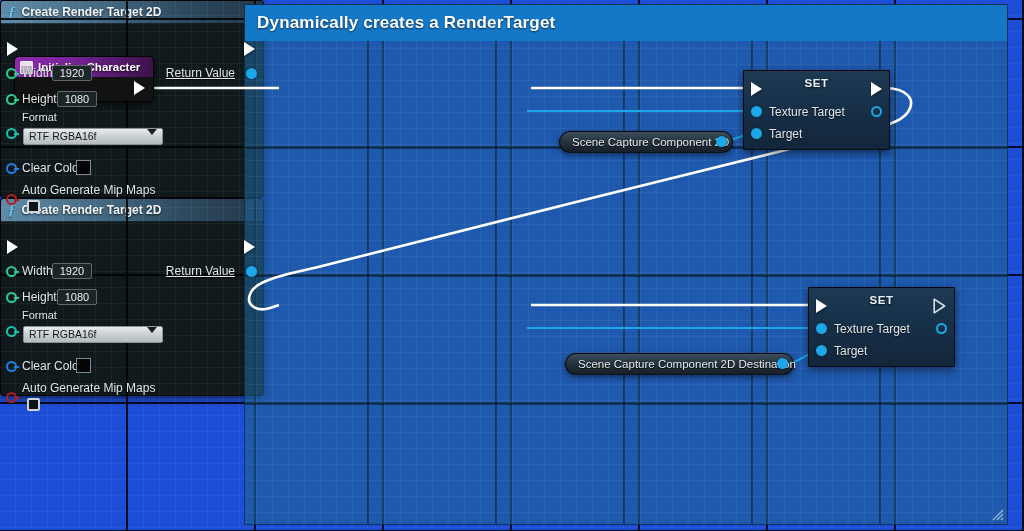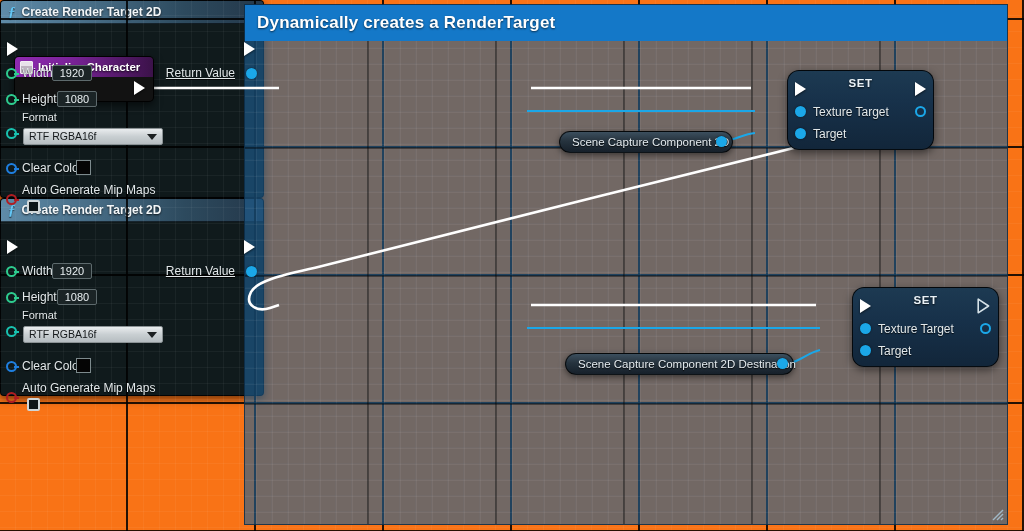--- a/index.html
+++ b/index.html
@@ -3,21 +3,21 @@
 <meta charset="utf-8">
 <style>
   html,body{margin:0;padding:0;background:#181818;}
   body{
     width:1024px;height:531px;overflow:hidden;position:relative;
     font-family:"Liberation Sans", sans-serif;
     -webkit-font-smoothing:antialiased;
   }
 
   
-  #canvas{position:absolute;inset:0;background:#f97316;overflow:hidden;}
+  #canvas{position:absolute;inset:0;background:#1d4ed8;overflow:hidden;}
   .grid-small,.grid-big{position:absolute;inset:0;pointer-events:none;}
   .grid-small{
     background-image:
       linear-gradient(to right, rgba(255,255,255,.045) 1px, transparent 1px),
       linear-gradient(to bottom, rgba(255,255,255,.045) 1px, transparent 1px);
     background-size:16px 16px;
     background-position:-1px -1px;
   }
   .grid-big{
     background-image:
@@ -116,37 +116,36 @@
   }
   .swatch{position:absolute;width:15px;height:15px;background:#050505;
     border:1px solid #7d8a8d;box-sizing:border-box;}
   .checkbox{position:absolute;width:13px;height:13px;box-sizing:border-box;
     background:#0e1517;border:2px solid #cfd6d8;border-radius:2px;}
   .dropdown{
     position:absolute;box-sizing:border-box;height:17px;
     background:linear-gradient(to bottom,#e9ecee 0%,#c9cfd2 50%,#b6bdc1 100%);
     border:1px solid #8b9295;border-radius:2px;
     color:#15191b;font-size:10.5px;line-height:15px;padding-left:5px;
-    display:flex;align-items:center;justify-content:space-between;
+    display:flex;justify-content:space-between;
   }
   .dropdown .caret{
     width:0;height:0;margin-right:5px;
     border-left:5px solid transparent;border-right:5px solid transparent;
     border-top:6px solid #1b1f21;
   }
   .fieldlabel{position:absolute;color:#e2e8ea;font-size:11px;
     text-shadow:0 1px 1px rgba(0,0,0,.8);white-space:nowrap;}
 
   
   .set-node{
     background:linear-gradient(to bottom,#1d3a52 0%,#17314a 40%,#12263a 100%);
     border:1px solid rgba(0,0,0,.8);
-    border-radius:12px;
+    border-radius:1px;
     box-shadow:0 3px 8px rgba(0,0,0,.5);
-    margin-left:44px;
   }
   .set-title{
     position:absolute;left:0;top:6px;width:100%;text-align:center;
     color:#e9f1f6;font-size:11.5px;font-weight:bold;letter-spacing:.5px;
     text-shadow:0 1px 2px rgba(0,0,0,.8);
   }
 
   
   .var-node{
     position:absolute;box-sizing:border-box;height:22px;border-radius:11px;

